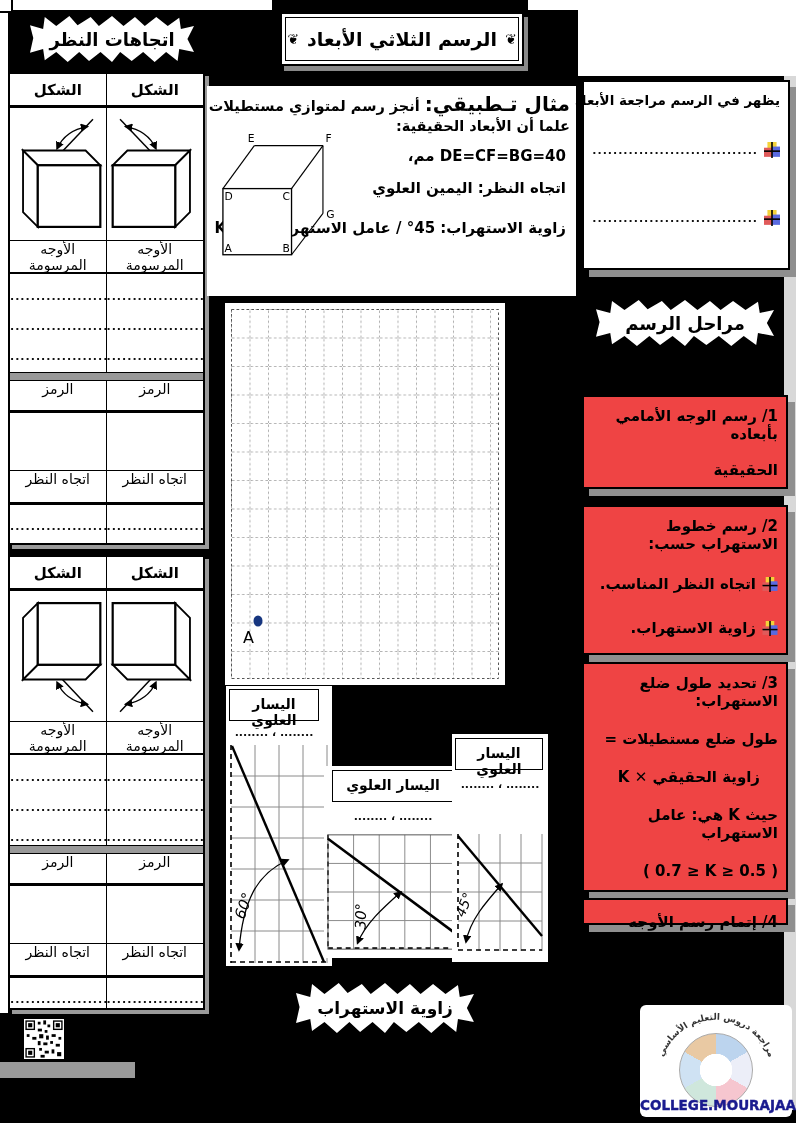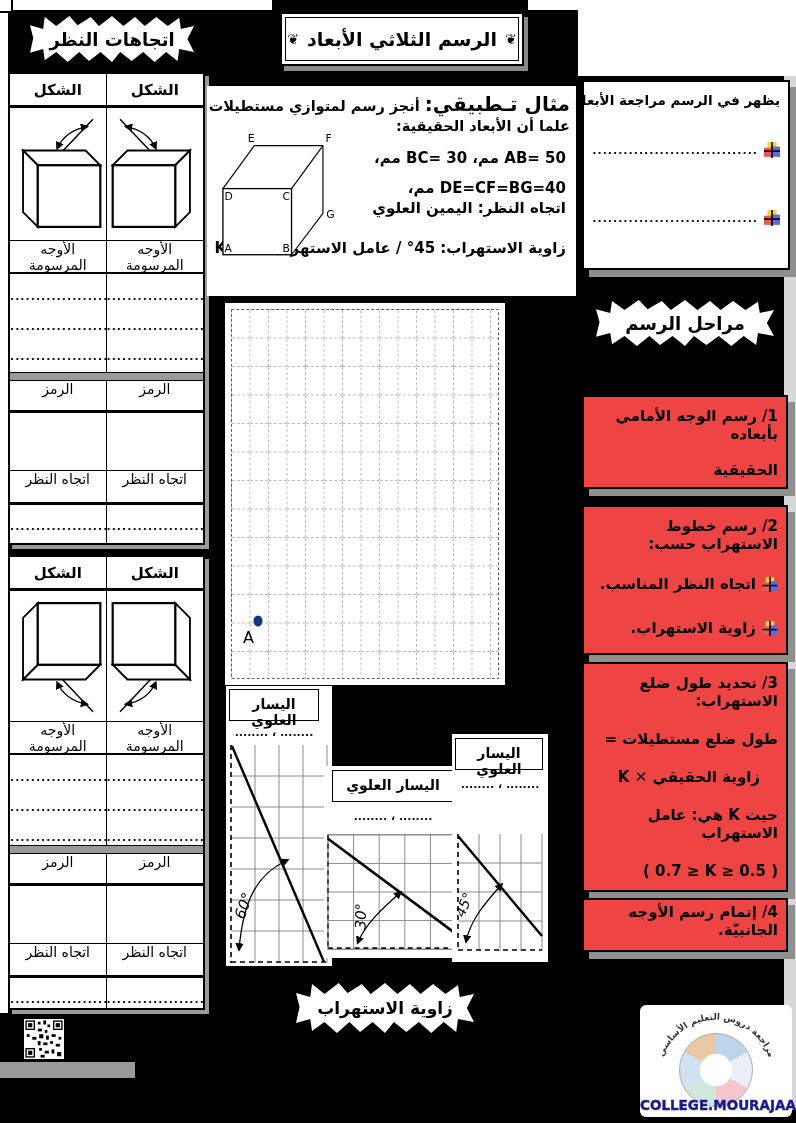--- a/index.html
+++ b/index.html
@@ -195,23 +195,22 @@
 
     <div class="onedot cl"><span class="dots">......................</span></div>
     <div class="onedot"><span class="dots">......................</span></div>
   </div>
 
   <div id="example">
     <div class="ex-head">
       <span class="ex-title">مثال تـطبيقي:</span>
       <span class="ex-intro">أنجز رسم لمتوازي مستطيلات علما أن الأبعاد الحقيقية:</span>
     </div>
-    <div class="exline" style="margin-top:14px">AB= 50 مم، BC= 30 مم،</div>
     <div class="exline" style="margin-top:12px">DE=CF=BG=40 مم،</div>
-    <div class="exline" style="margin-top:2px">اتجاه النظر: اليمين العلوي</div>
+    <div class="exline" style="margin-top:14px">اتجاه النظر: اليمين العلوي</div>
     <div class="exline" style="margin-top:22px">زاوية الاستهراب: 45° / عامل الاستهراب K=0.5</div>
 
     <svg class="abs" style="left:6px;top:44px" width="124" height="142" viewBox="0 0 150 170">
       <rect x="12" y="70" width="83" height="80" fill="#fff" stroke="#000" stroke-width="1.6"></rect>
       <line x1="12" y1="70" x2="50" y2="18" stroke="#000" stroke-width="1.4"></line>
       <line x1="95" y1="70" x2="133" y2="18" stroke="#000" stroke-width="1.4"></line>
       <line x1="50" y1="18" x2="133" y2="18" stroke="#000" stroke-width="1.4"></line>
       <line x1="133" y1="18" x2="133" y2="100" stroke="#000" stroke-width="1.4"></line>
       <line x1="133" y1="100" x2="95" y2="150" stroke="#000" stroke-width="1.4"></line>
       <text x="42" y="14" font-size="13">E</text>
@@ -284,21 +283,21 @@
   </div>
 
   <div class="stepbox" style="left:582px;top:662px;width:206px;height:230px">
     <div>3/ تحديد طول ضلع الاستهراب:</div>
     <div style="margin-top:20px">طول ضلع مستطيلات =</div>
     <div style="margin-top:20px;padding-right:18px">زاوية الحقيقي ✕ K</div>
     <div style="margin-top:20px">حيث K هي: عامل الاستهراب</div>
     <div style="margin-top:20px;text-align:right;direction:ltr">( 0.7 ≥ K ≥ 0.5 )</div>
   </div>
 
-  <div class="stepbox" style="left:582px;top:898px;width:206px;height:54px;padding-top:3px">
+  <div class="stepbox" style="left:582px;top:898px;width:206px;height:27px;padding-top:13px">
     <div>4/ إتمام رسم الأوجه الجانبيّة.</div>
   </div>
 
   <div class="abs white" style="left:225px;top:303px;width:280px;height:382px">
     <svg width="268" height="370" style="margin:6px">
       <defs>
         <pattern id="gp" width="18.5" height="28.5" patternUnits="userSpaceOnUse">
           <path d="M18.5,0 L0,0 0,28.5" fill="none" stroke="#555" stroke-width="0.9" stroke-dasharray="2.5 2.5"></path>
         </pattern>
       </defs>

